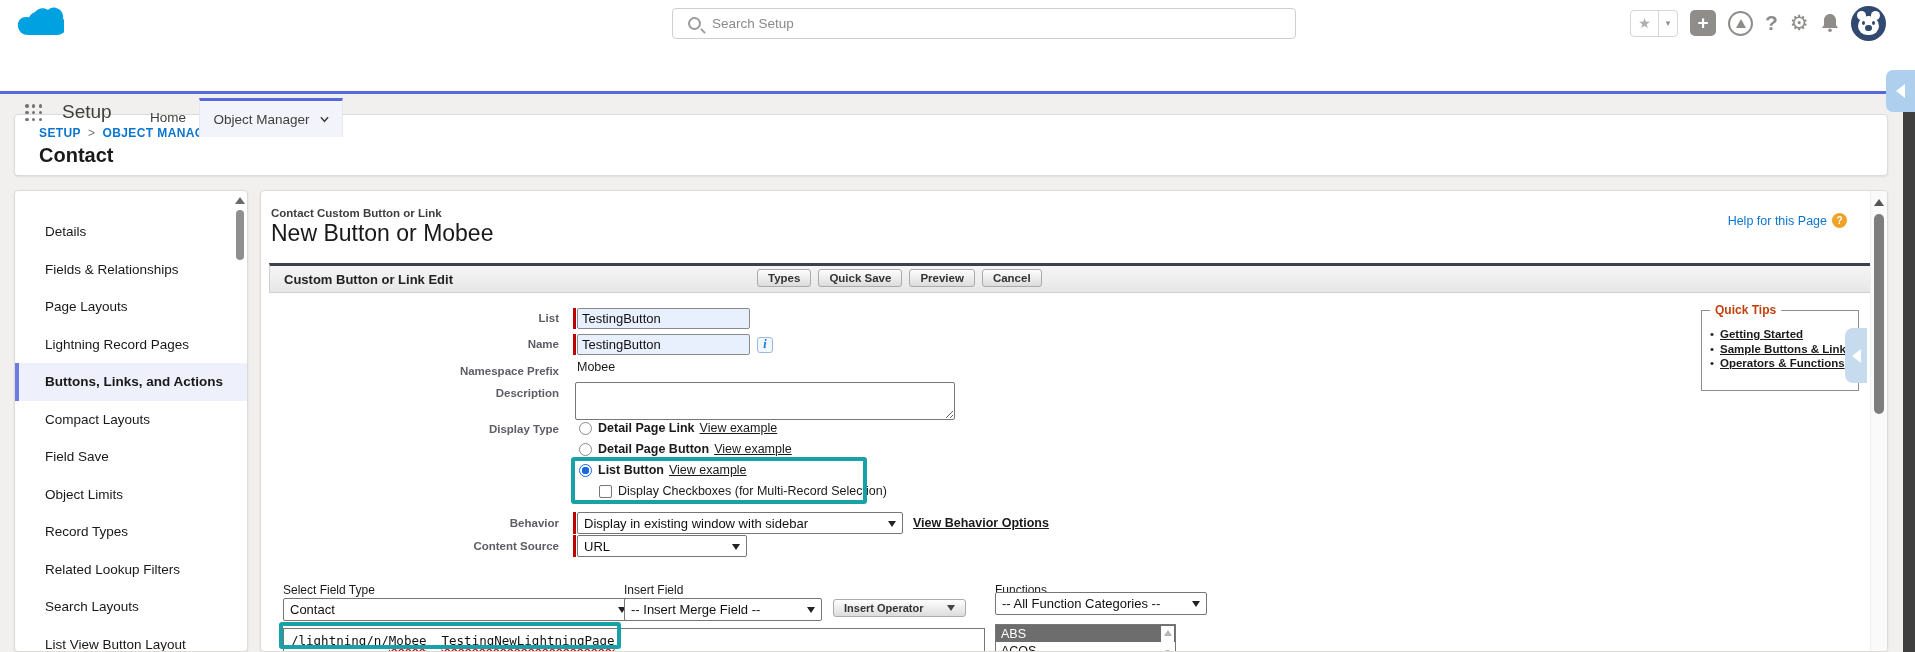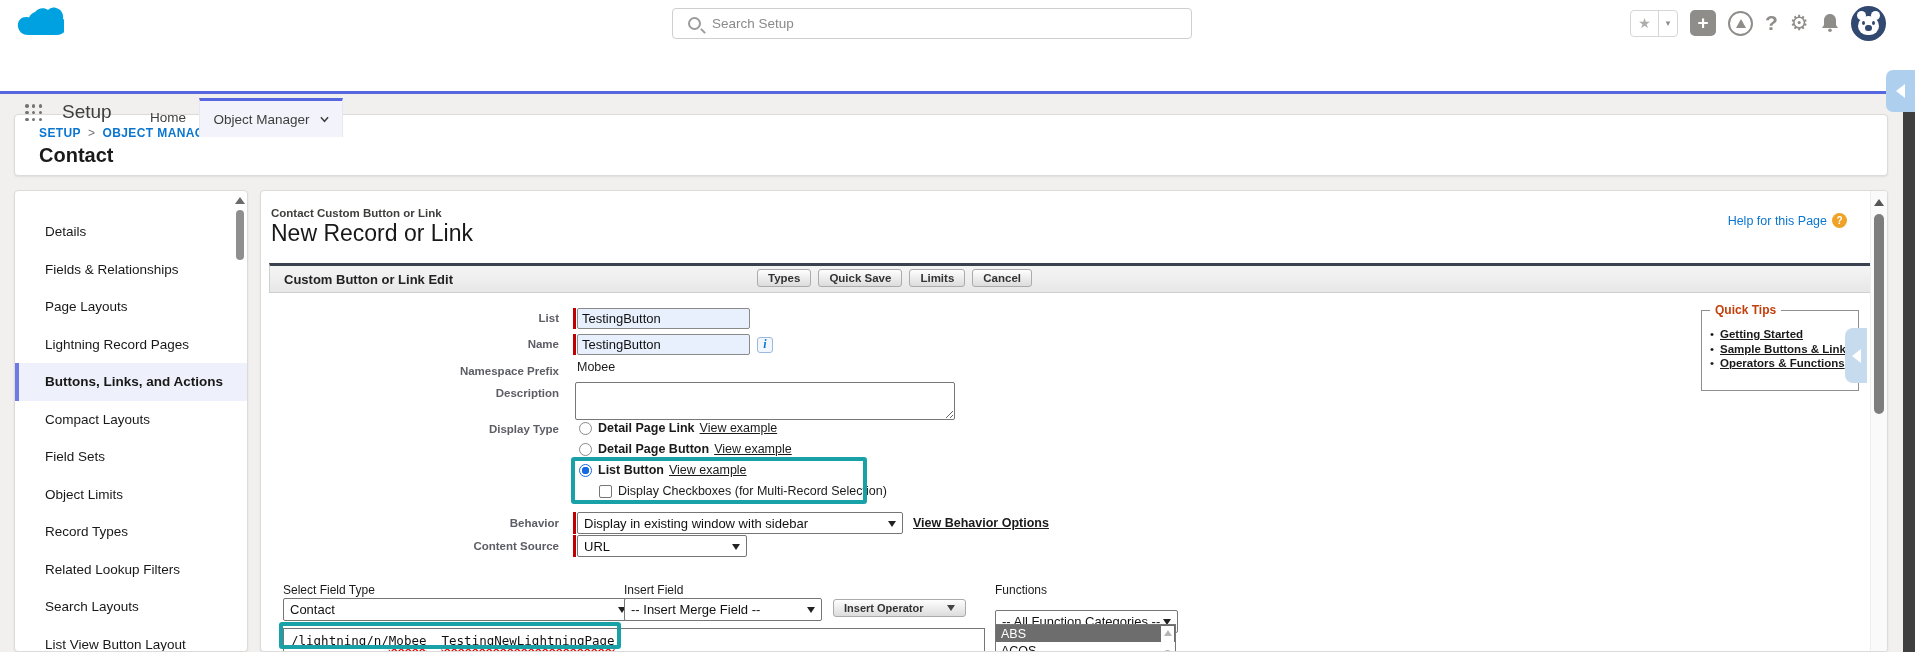--- a/index.html
+++ b/index.html
@@ -10,21 +10,21 @@
     --icongray:#706e6b;
   }
   *{margin:0;padding:0;box-sizing:border-box;}
   html,body{width:1915px;height:652px;overflow:hidden;}
   body{font-family:"Liberation Sans",sans-serif;background:#fff;position:relative;}
   #app{position:absolute;left:0;top:0;width:1915px;height:652px;}
 
   
   .topbar{position:absolute;left:0;top:0;width:1915px;height:46px;background:#fff;z-index:6;}
   .sf-logo{position:absolute;left:16px;top:6px;width:48px;height:34px;}
-  .search{position:absolute;left:672px;top:8px;width:520px;height:31px;border:1px solid #cfcfcf;
+  .search{position:absolute;left:672px;top:8px;width:624px;height:31px;border:1px solid #cfcfcf;
     border-radius:4px;display:flex;align-items:center;gap:11px;padding-left:15px;background:#fff;}
   .search .ph{color:#8a8a8a;font-size:13.5px;}
   .mag{width:13px;height:13px;border:2px solid #9b9b9b;border-radius:50%;position:relative;}
   .mag::after{content:"";position:absolute;width:6px;height:2px;background:#9b9b9b;
     transform:rotate(45deg);left:10px;top:11px;}
   .hicons{position:absolute;left:1630px;top:0;height:46px;display:flex;align-items:center;gap:12px;z-index:7;}
   .favgrp{display:flex;border:1px solid #d8d6d4;border-radius:4px;height:27px;overflow:hidden;background:#fff;}
   .favgrp .fbtn{display:flex;align-items:center;justify-content:center;color:#b0adab;font-size:14px;width:27px;}
   .favgrp .fbtn.caret{width:19px;border-left:1px solid #d8d6d4;color:#8f8d8a;font-size:9px;}
   .plusbtn{width:26px;height:26px;border-radius:5px;background:#8f8d8a;color:#fff;font-size:19px;font-weight:bold;
@@ -248,21 +248,21 @@
       <div class="sitem">
           <span>Lightning Record Pages</span>
         </div>
       <div class="sitem selected">
           <span>Buttons, Links, and Actions</span>
         </div>
       <div class="sitem">
           <span>Compact Layouts</span>
         </div>
       <div class="sitem">
-          <span>Field Sets</span>
+          <span>Field Save</span>
         </div>
       <div class="sitem">
           <span>Object Limits</span>
         </div>
       <div class="sitem">
           <span>Record Types</span>
         </div>
       <div class="sitem">
           <span>Related Lookup Filters</span>
         </div>
@@ -274,33 +274,33 @@
         </div>
     </div>
     <div class="sb-scroll">
       <div class="tri-up"></div>
       <div class="sb-thumb"></div>
     </div>
   </div>
 
   <div class="card maincard">
     <div class="eyebrow">Contact Custom Button or Link</div>
-    <div class="pgtitle">New Record or Link</div>
+    <div class="pgtitle">New Button or Mobee</div>
     <div class="helprow">
       <a>Help for this Page</a>
       <span class="helpbadge">?</span>
     </div>
 
     <div class="sechdr">
       <span class="st">Custom Button or Link Edit</span>
     </div>
     <div class="btnrow">
       <button class="btn">Types</button>
       <button class="btn">Quick Save</button>
-      <button class="btn">Limits</button>
+      <button class="btn">Preview</button>
       <button class="btn">Cancel</button>
     </div>
 
     <div class="flabel" style="top:121px">List</div>
     <div class="flabel" style="top:147px">Name</div>
     <div class="flabel" style="top:174px">Namespace Prefix</div>
     <div class="flabel" style="top:196px">Description</div>
     <div class="flabel" style="top:232px">Display Type</div>
     <div class="flabel" style="top:326px">Behavior</div>
     <div class="flabel" style="top:349px">Content Source</div>
@@ -372,21 +372,21 @@
     <div class="sel" style="position:absolute;left:22px;top:407px;width:350px;height:23px">
       <span>Contact</span>
     </div>
     <div class="sel" style="position:absolute;left:363px;top:407px;width:198px;height:23px">
       <span>-- Insert Merge Field --</span>
     </div>
     <button class="btn opbtn" style="position:absolute;left:572px;top:408px;font-size:11px">
       <span>Insert Operator</span>
       <span class="dn"></span>
     </button>
-    <div class="sel" style="position:absolute;left:734px;top:419px;width:183px;height:23px">
+    <div class="sel" style="position:absolute;left:734px;top:401px;width:212px;height:23px">
       <span>-- All Function Categories --</span>
     </div>
 
     <div class="formula-ta"><span>/lightning/n/</span><span class="wavy">Mobee</span><span>__</span><span class="wavy">TestingNewLightningPage</span></div>
     <div class="annobox" style="left:18px;top:431px;width:342px;height:27px"></div>
 
     <div class="listbox">
       <div class="lrow selected">ABS</div>
       <div class="lrow">ACOS</div>
       <div class="lb-scroll">

